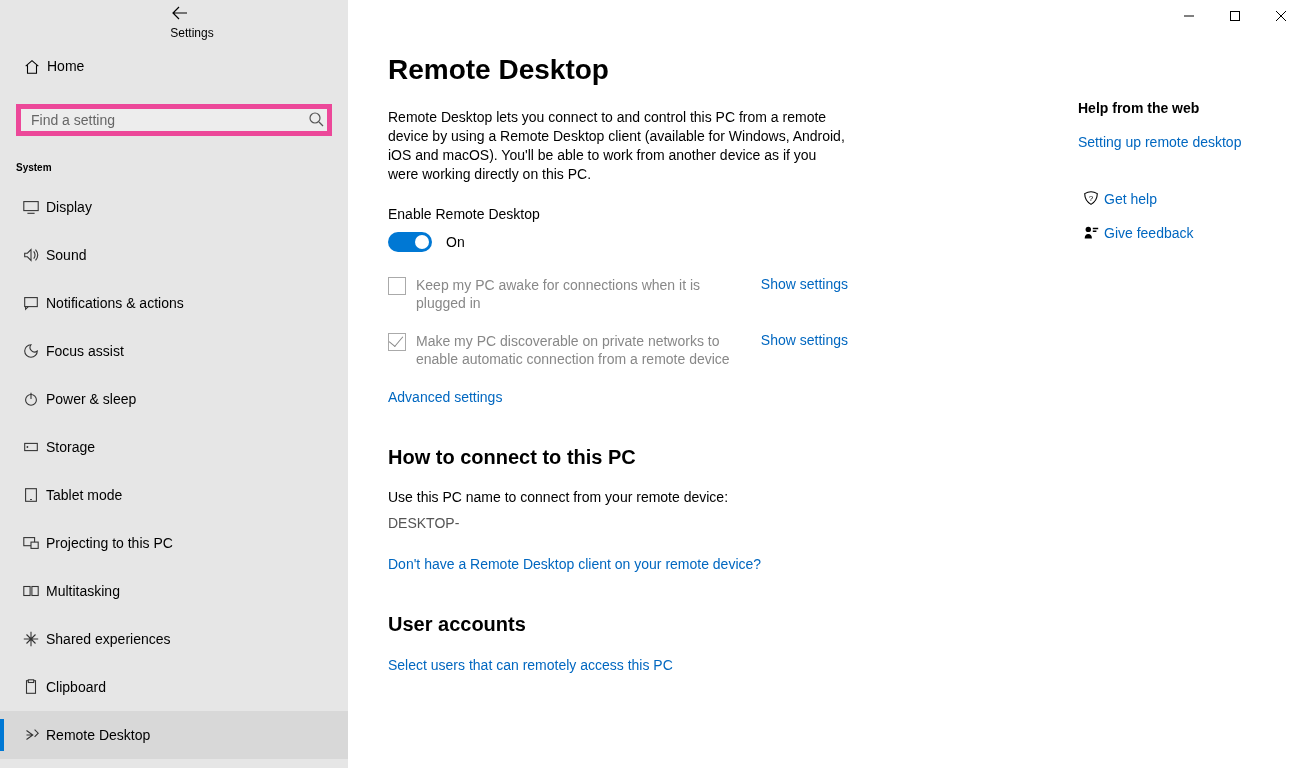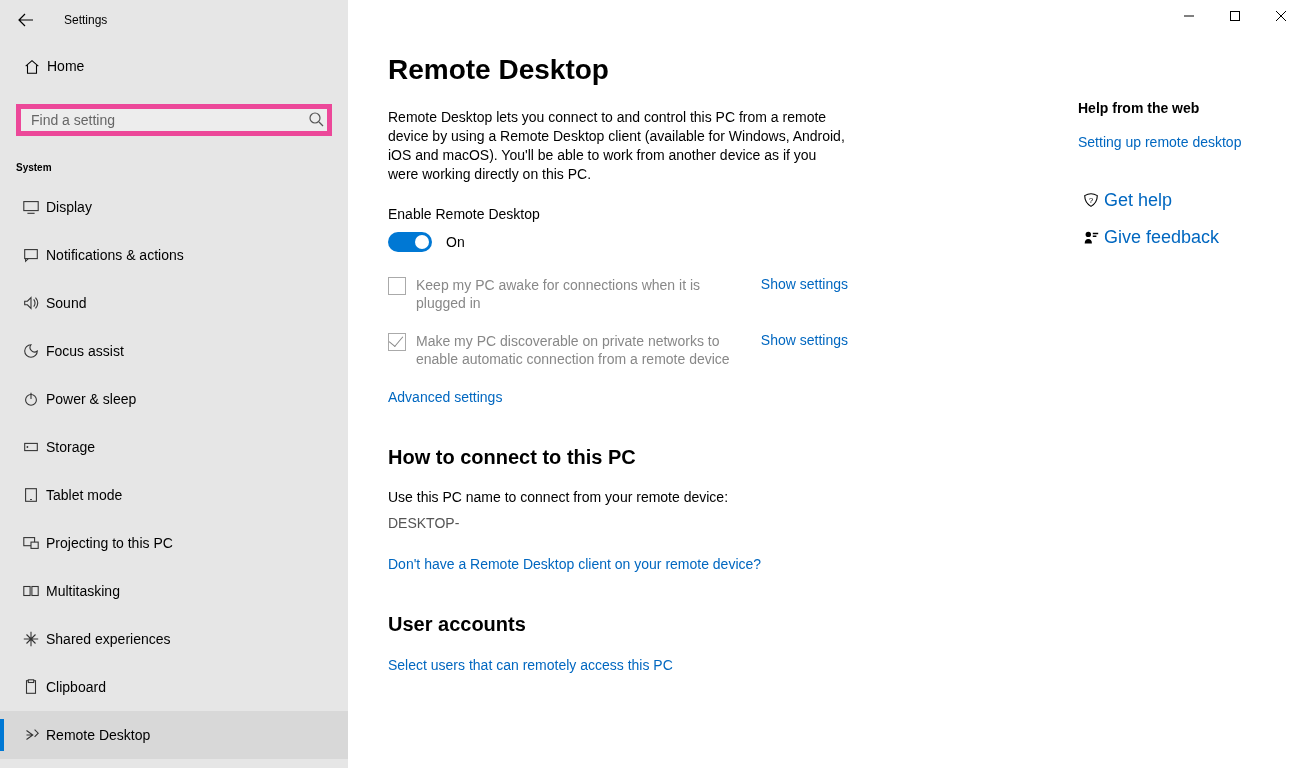--- a/index.html
+++ b/index.html
@@ -1,20 +1,20 @@
 <!DOCTYPE html>
 <html><head>
 <meta charset="utf-8">
 <style>
   * { box-sizing: border-box; margin: 0; padding: 0; font-family: "Segoe UI", Arial, sans-serif; }
   html, body { width: 1304px; height: 768px; overflow: hidden; background: #fff; color: #000; }
   .app { display: flex; width: 100%; height: 100%; }
   
   .sidebar { width: 348px; height: 100%; background: #e6e6e6; display: flex; flex-direction: column; }
-  .sidebar-top { height: 40px; display: flex; align-items: center; padding-left: 12px; }
+  .sidebar-top { height: 40px; display: flex; align-items: center; padding-left: 12px; flex-direction: column; }
   .back-btn { width: 28px; height: 28px; display: flex; align-items: center; justify-content: center; cursor: pointer; }
   .window-title { font-size: 12px; margin-left: 24px; color: #000; }
   .home-row { display: flex; align-items: flex-start; height: 44px; padding-left: 17px; cursor: pointer; }
   .home-row .icon-slot { width: 30px; display:flex; align-items:center; justify-content:center; }
   .home-row span.label { font-size: 14px; }
   .search-wrap { padding: 2px 16px 0 16px; }
   .search-box { position: relative; }
   .search-box input {
     width: 100%; height: 32px; border: 5px solid #ec4899; background: #ededed;
     padding: 0 30px 0 10px; font-size: 14px; outline: none; color:#000;
@@ -53,21 +53,21 @@
   .opt-text { font-size: 14px; color: #888; flex:1; line-height:1.3; }
   .opt-link { font-size:14px; color:#0067c0; cursor:pointer; margin-left:20px; white-space:nowrap; }
   .link { font-size:14px; color:#0067c0; cursor:pointer; display:inline-block; }
   .section-h { font-size: 20px; font-weight:600; margin-top: 40px; margin-bottom: 20px; }
   .plain { font-size:14px; margin-bottom: 10px; }
   .pc-name { font-size:14px; color:#555; margin-bottom: 24px; }
   
   .side-h { font-size: 14px; font-weight:600; margin-bottom: 18px; }
   .side-link-row { display:flex; align-items:center; margin-bottom: 16px; }
   .side-link-row .sicon { width:26px; display:flex; align-items:center; justify-content:center; }
-  .side-link-row .link { font-size:18px; }
+  .side-link-row .link { font-size:14px; }
   svg { display:block; }
 </style>
 </head>
 <body>
 
 <div class="app">
 
   <div class="sidebar">
     <div class="sidebar-top">
       <div class="back-btn">
@@ -109,34 +109,34 @@
             <svg width="18" height="18" viewBox="0 0 20 20">
               <rect x="2" y="4" width="16" height="10" stroke="#333" stroke-width="1.2" fill="none"></rect>
               <path d="M6 17 H14" stroke="#333" stroke-width="1.2"></path>
             </svg>
           </span>
         <span>Display</span>
       </div>
       <div class="nav-item">
         <span class="icon-slot">
             <svg width="18" height="18" viewBox="0 0 20 20">
+              <path d="M3 8 H6 L10 4 V16 L6 12 H3 Z" stroke="#333" stroke-width="1.2" fill="none"></path>
+              <path d="M13 6 Q16 10 13 14 M15 4 Q20 10 15 16" stroke="#333" stroke-width="1.2" fill="none"></path>
+            </svg>
+          </span>
+        <span>Sound</span>
+      </div>
+      <div class="nav-item">
+        <span class="icon-slot">
+            <svg width="18" height="18" viewBox="0 0 20 20">
               <rect x="3" y="4" width="14" height="10" stroke="#333" stroke-width="1.2" fill="none"></rect>
               <path d="M7 14 L4 17 V14" stroke="#333" stroke-width="1.2" fill="none"></path>
             </svg>
           </span>
         <span>Notifications &amp; actions</span>
-      </div>
-      <div class="nav-item">
-        <span class="icon-slot">
-            <svg width="18" height="18" viewBox="0 0 20 20">
-              <path d="M3 8 H6 L10 4 V16 L6 12 H3 Z" stroke="#333" stroke-width="1.2" fill="none"></path>
-              <path d="M13 6 Q16 10 13 14 M15 4 Q20 10 15 16" stroke="#333" stroke-width="1.2" fill="none"></path>
-            </svg>
-          </span>
-        <span>Sound</span>
       </div>
       <div class="nav-item">
         <span class="icon-slot">
             <svg width="18" height="18" viewBox="0 0 20 20">
               <path d="M10 3 A7 7 0 1 0 17 10 A5 5 0 0 1 10 3 Z" stroke="#333" stroke-width="1.2" fill="none"></path>
             </svg>
           </span>
         <span>Focus assist</span>
       </div>
       <div class="nav-item">

